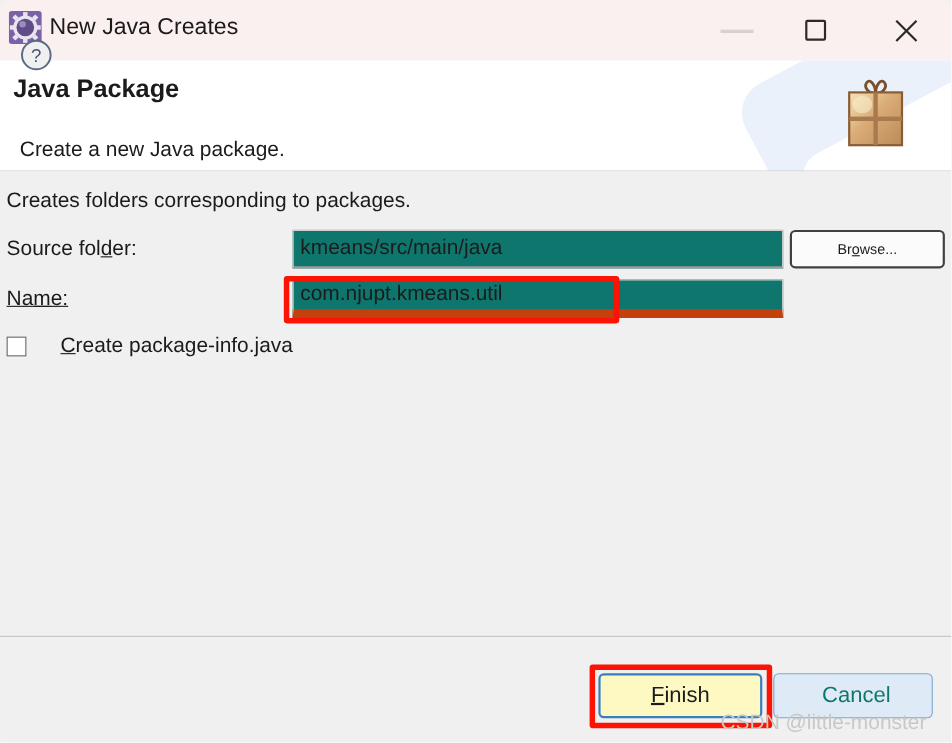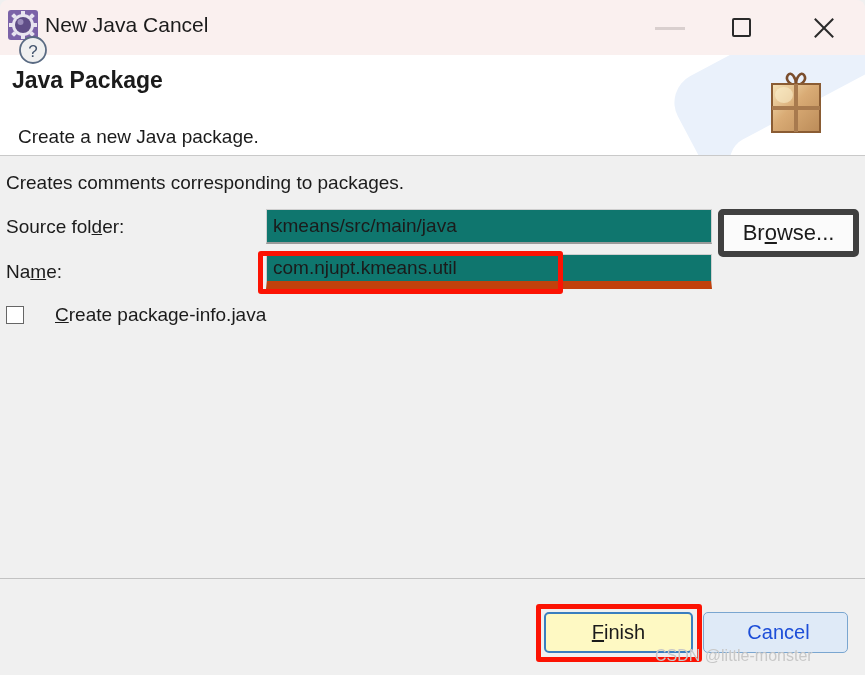--- a/index.html
+++ b/index.html
@@ -140,21 +140,21 @@
     left: 6px; top: 16px;
     font-size: 19px;
     color: #1b1b1b;
   }
   .field-label {
     position: absolute;
     font-size: 19px;
     color: #1b1b1b;
   }
   #label-source { left: 6px; top: 60px; }
-  #label-name   { left: 6px; top: 105px; }
+  #label-name   { left: 6px; top: 105px; text-decoration: underline; }
 
   .text-input {
     position: absolute;
     background: #0f766e;
     border: 1px solid #cfcfcf;
     box-sizing: border-box;
     font-family: "Liberation Sans", sans-serif;
     font-size: 19px;
     color: #1b1b1b;
     padding: 0 6px;
@@ -167,27 +167,27 @@
   }
   #input-name {
     left: 266px; top: 98px;
     width: 446px; height: 35px;
     border-bottom: 8px solid #c2410c;
   }
 
   #browse-button {
     position: absolute;
     left: 718px; top: 53px;
-    width: 141px; height: 48px;
+    width: 141px; height: 35px;
     background: #fbfbfb;
-    border: 6px solid #404040;
+    border: 2px solid #404040;
     border-radius: 5px;
     box-sizing: border-box;
     font-family: "Liberation Sans", sans-serif;
-    font-size: 22px;
+    font-size: 13px;
     color: #1b1b1b;
     cursor: default;
   }
 
   .cb-row {
     position: absolute;
     display: flex;
     align-items: center;
     gap: 24px;
   }
@@ -255,41 +255,41 @@
   #cancel-button {
     position: absolute;
     left: 703px; top: 612px;
     width: 145px; height: 41px;
     background: #dfeaf7;
     border: 1px solid #7aa6d0;
     border-radius: 5px;
     box-sizing: border-box;
     font-family: "Liberation Sans", sans-serif;
     font-size: 20px;
-    color: #1d4ed8;
+    color: #0f766e;
     cursor: default;
     padding-left: 12px;
   }
 
   
   .redbox {
     position: absolute;
     border: 5px solid #fc1303;
     box-sizing: border-box;
     border-radius: 3px;
     pointer-events: none;
   }
   #redbox-name   { left: 258px; top: 251px; width: 305px; height: 43px; }
   #redbox-finish { left: 536px; top: 604px; width: 166px; height: 58px; }
 
   
   #watermark {
     position: absolute;
     left: 655px; top: 647px;
-    font-size: 16px;
+    font-size: 19px;
     color: #c8c8c8;
     white-space: nowrap;
     pointer-events: none;
   }
 </style>
 </head>
 <body>
 
 <div id="dialog">
 
@@ -307,21 +307,21 @@
           <rect x="4" y="4" width="4" height="4" transform="rotate(45 6 6)"></rect>
           <rect x="22" y="4" width="4" height="4" transform="rotate(45 24 6)"></rect>
           <rect x="4" y="22" width="4" height="4" transform="rotate(45 6 24)"></rect>
           <rect x="22" y="22" width="4" height="4" transform="rotate(45 24 24)"></rect>
         </g>
         <circle cx="15" cy="15" r="8" fill="#5f4d87"></circle>
         <circle cx="12.5" cy="12" r="3" fill="#9a8cbb"></circle>
       </svg>
     </span>
 
-    <span id="title-text">New Java Cancel</span>
+    <span id="title-text">New Java Creates</span>
 
     <div class="win-btn" id="btn-min">
       <span id="min-glyph"></span>
     </div>
     <div class="win-btn" id="btn-max">
       <span id="max-glyph"></span>
     </div>
     <div class="win-btn" id="btn-close">
       <span id="close-glyph"></span>
     </div>
@@ -352,21 +352,21 @@
         <rect x="7" y="37" width="48" height="4" fill="#a87a4e"></rect>
         <ellipse cx="19" cy="26" rx="9" ry="8" fill="#fbf0cd" opacity="0.55"></ellipse>
       </svg>
     </span>
 
     <div id="header-rule"></div>
   </div>
 
   <div id="body-area">
 
-    <div id="hint-text">Creates comments corresponding to packages.</div>
+    <div id="hint-text">Creates folders corresponding to packages.</div>
 
     <div class="field-label" id="label-source"><span>Source fol</span><span class="mn">d</span><span>er:</span></div>
 
     <input class="text-input" id="input-source" type="text" value="kmeans/src/main/java" style="">
 
     <button id="browse-button"><span>Br</span><span class="mn">o</span><span>wse...</span></button>
 
     <div class="field-label" id="label-name"><span>Na</span><span class="mn">m</span><span>e:</span></div>
 
     <input class="text-input" id="input-name" type="text" value="com.njupt.kmeans.util" style="">

